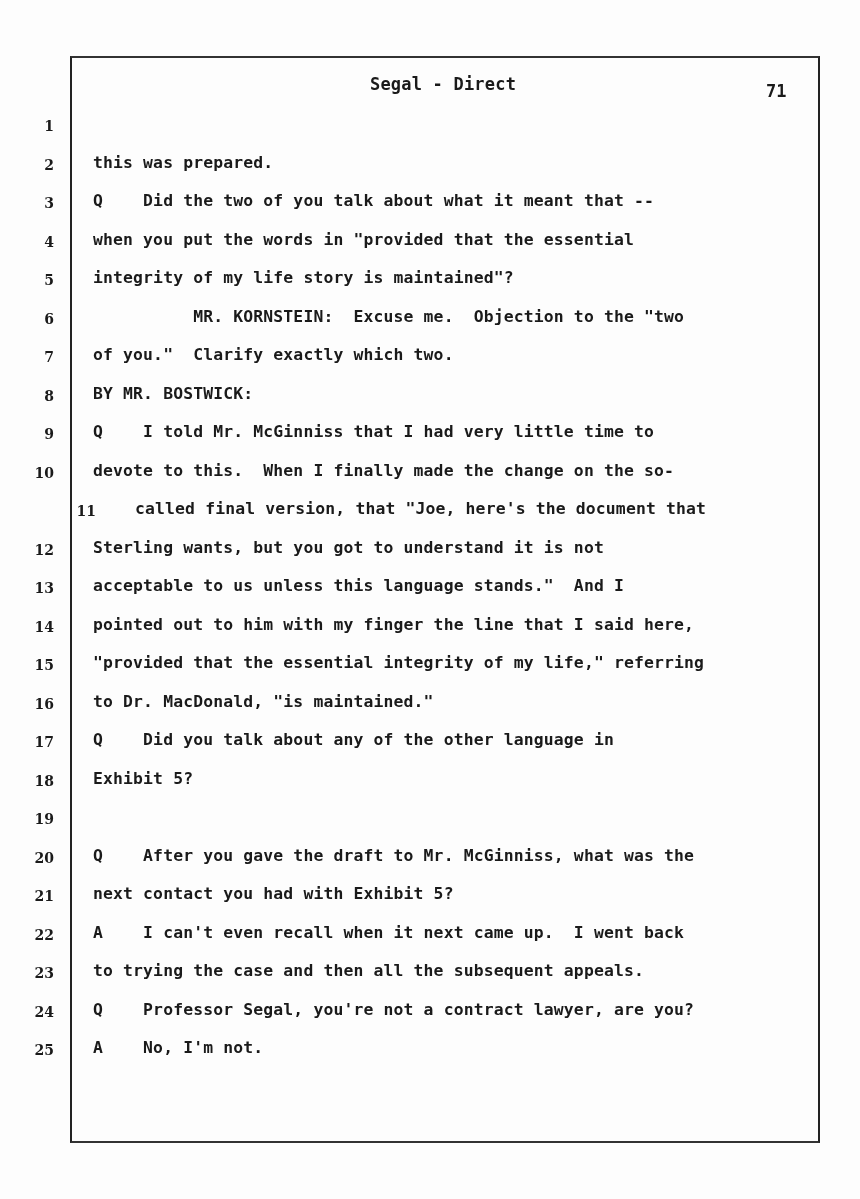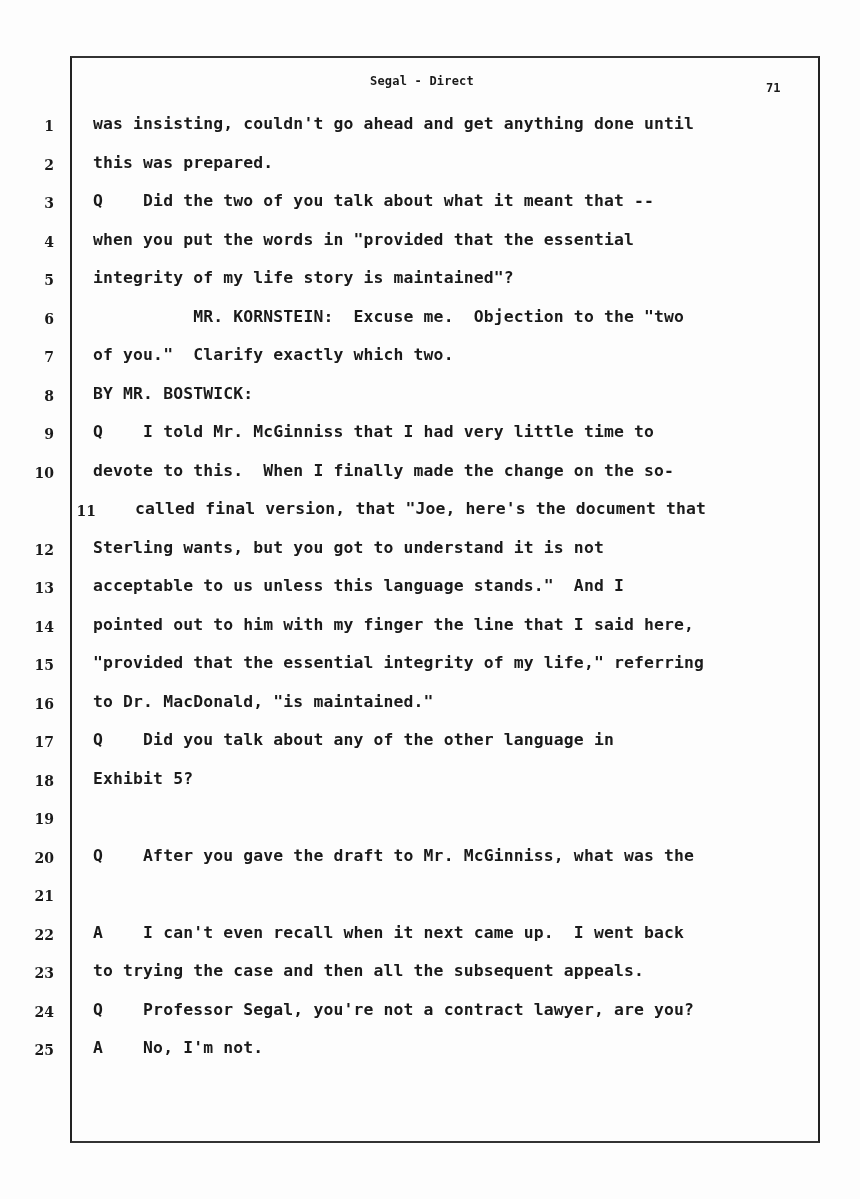--- a/index.html
+++ b/index.html
@@ -26,21 +26,21 @@
     border-right: 2px solid #222;
     border-bottom: 2.5px solid #333;
     box-sizing: border-box;
   }
   .header {
     position: absolute;
     top: 74px;
     left: 0;
     width: 860px;
     height: 24px;
-    font-size: 12px;
+    font-size: 17px;
     font-weight: bold;
   }
   .header-title {
     position: absolute;
     left: 370px;
     top: 0;
     letter-spacing: 0.2px;
   }
   .header-page {
     position: absolute;
@@ -79,21 +79,20 @@
 <div class="frame"></div>
 
 <div class="header">
   <span class="header-title">Segal - Direct</span>
   <span class="header-page">71</span>
 </div>
 
 <div id="transcript">
     <div class="line" style="top: 114px;">
       <span class="line-no">1</span>
-      <span class="line-text">was insisting, couldn't go ahead and get anything done until</span>
     </div>
     <div class="line" style="top: 152.5px;">
       <span class="line-no">2</span>
       <span class="line-text">this was prepared.</span>
     </div>
     <div class="line" style="top: 191px;">
       <span class="line-no">3</span>
       <span class="line-text">Q    Did the two of you talk about what it meant that --</span>
     </div>
     <div class="line" style="top: 229.5px;">
@@ -158,20 +157,21 @@
     </div>
     <div class="line" style="top: 807px;">
       <span class="line-no">19</span>
     </div>
     <div class="line" style="top: 845.5px;">
       <span class="line-no">20</span>
       <span class="line-text">Q    After you gave the draft to Mr. McGinniss, what was the</span>
     </div>
     <div class="line" style="top: 884px;">
       <span class="line-no">21</span>
+      <span class="line-text">next contact you had with Exhibit 5?</span>
     </div>
     <div class="line" style="top: 922.5px;">
       <span class="line-no">22</span>
       <span class="line-text">A    I can't even recall when it next came up.  I went back</span>
     </div>
     <div class="line" style="top: 961px;">
       <span class="line-no">23</span>
       <span class="line-text">to trying the case and then all the subsequent appeals.</span>
     </div>
     <div class="line" style="top: 999.5px; padding-left: 28px;">

